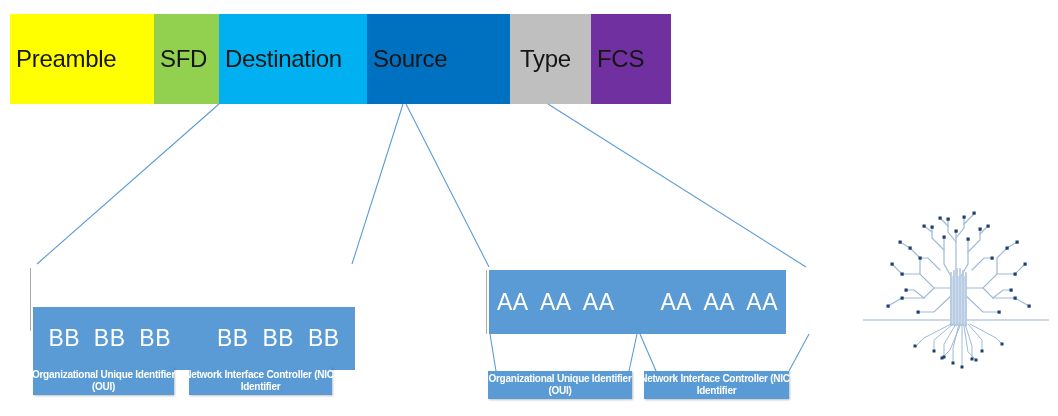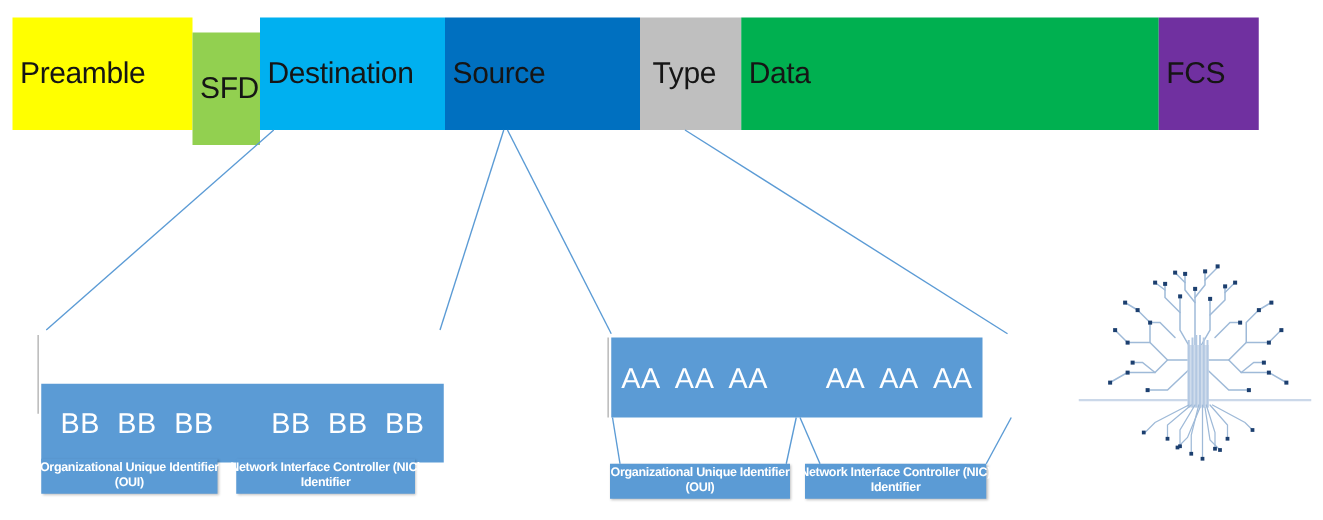--- a/index.html
+++ b/index.html
@@ -4,23 +4,23 @@
 <style>
   html,body{margin:0;padding:0;background:#fff;}
   body{width:1058px;height:416px;overflow:hidden;font-family:"Liberation Sans",sans-serif;}
   .stage{position:relative;width:1058px;height:416px;background:#fff;}
 
   
   .frame-bar{position:absolute;left:10px;top:14px;width:1032px;height:90px;display:flex;}
   .seg{height:90px;display:flex;align-items:center;box-sizing:border-box;
        padding-left:6px;font-size:24px;color:#151515;letter-spacing:-0.3px;}
   .seg-preamble{width:144px;background:var(--preamble,#FFFF00);}
-  .seg-sfd{width:54px;background:var(--sfd,#92D050);margin-top:12px;}
+  .seg-sfd{width:65px;background:var(--sfd,#92D050);}
   .seg-destination{width:148px;background:var(--destination,#00B0F0);}
-  .seg-source{width:156px;background:var(--source,#0070C0);}
+  .seg-source{width:143px;background:var(--source,#0070C0);}
   .seg-type{width:81px;background:var(--type-field,#BFBFBF);padding-left:10px;}
   .seg-data{width:334px;background:var(--data-field,#00B050);}
   .seg-fcs{width:80px;background:var(--fcs,#7030A0);}
 
   
   .connectors{position:absolute;left:0;top:0;width:1058px;height:416px;pointer-events:none;}
   .connectors line{stroke:var(--connector,#5B9BD5);stroke-width:1.1;}
 
   
   .addr-box{position:absolute;background:var(--addr-box,#5B9BD5);color:#fff;
@@ -66,23 +66,20 @@
       <span>SFD</span>
     </div>
     <div class="seg seg-destination">
       <span>Destination</span>
     </div>
     <div class="seg seg-source">
       <span>Source</span>
     </div>
     <div class="seg seg-type">
       <span>Type</span>
-    </div>
-    <div class="seg seg-data">
-      <span>Data</span>
     </div>
     <div class="seg seg-fcs">
       <span>FCS</span>
     </div>
   </div>
 
   <svg class="connectors" width="1058" height="416" viewBox="0 0 1058 416">
 
     <line x1="219" y1="104" x2="37" y2="264"></line>
     <line x1="403" y1="104" x2="352" y2="264"></line>

